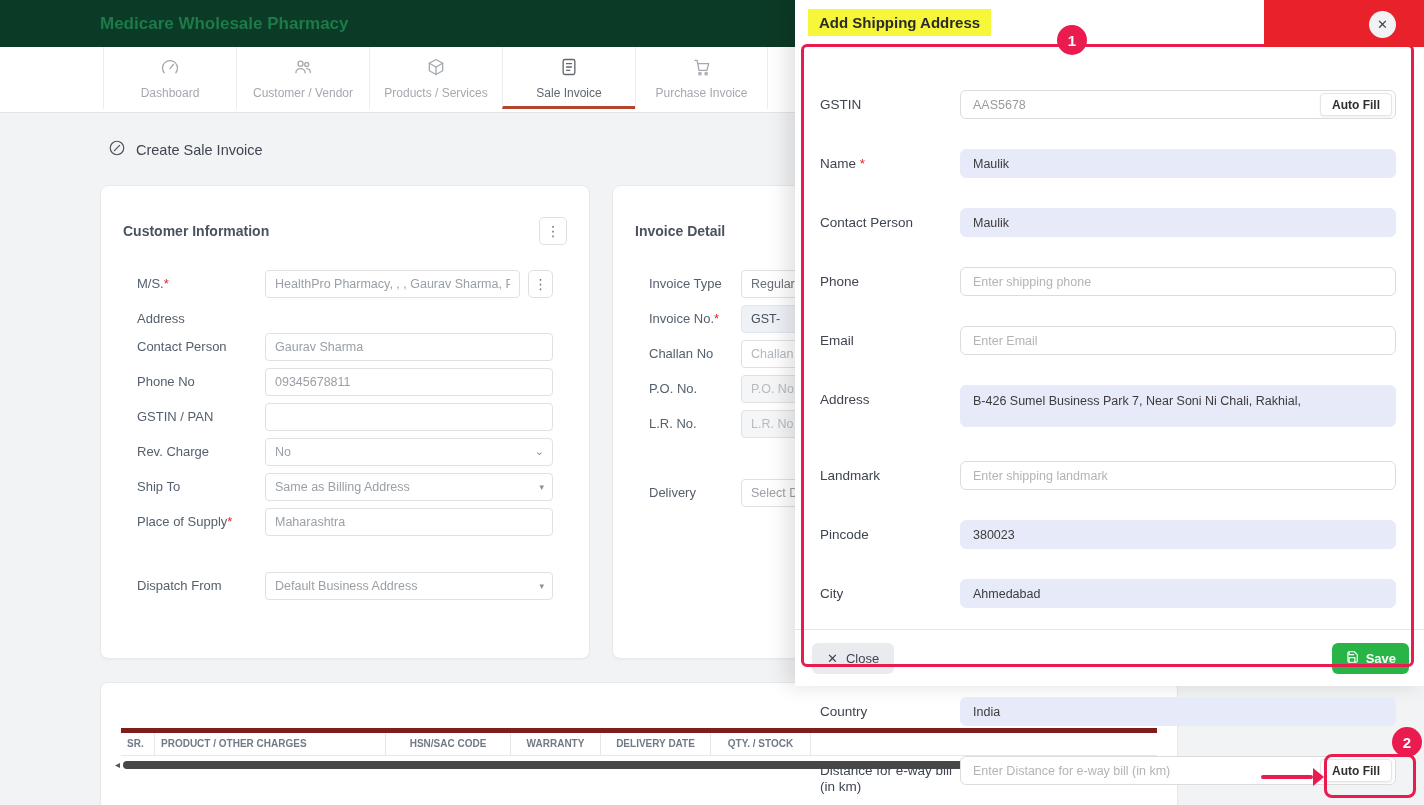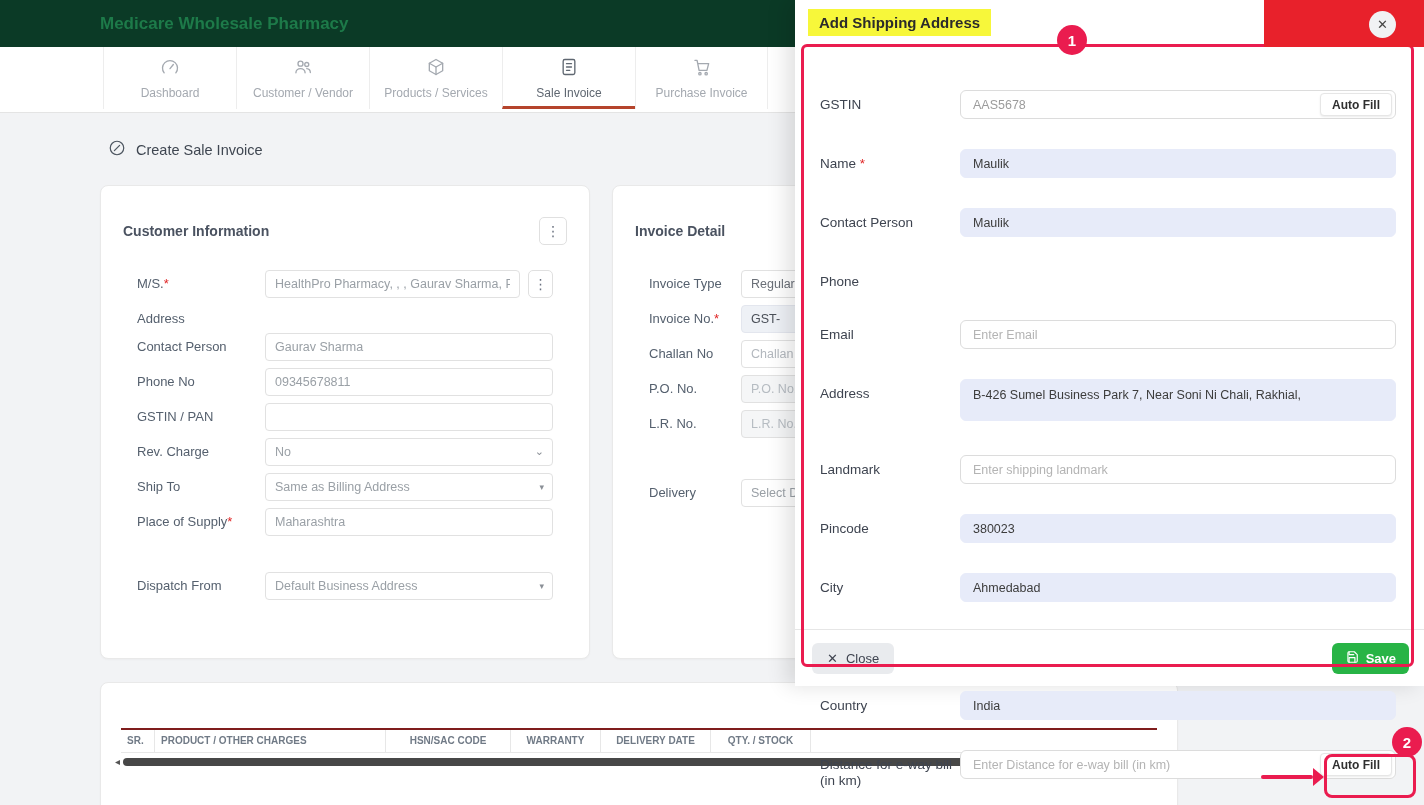--- a/index.html
+++ b/index.html
@@ -55,21 +55,21 @@
   .lite { background:#eef1f6; border-color:#e3e6ee; color:#4a4f58; }
   .val-mid { color:#6a6f77; }
   .gap-top { margin-top:36px; }
   .inv-ctl { width:430px; flex:none; }
 
   #customer-card { left:100px; top:185px; width:490px; height:474px; }
   #invoice-card  { left:612px; top:185px; width:566px; height:474px; }
   #product-card  { left:100px; top:682px; width:1078px; height:160px; }
 
   
-  .ptable { display:flex; margin:45px 20px 0 20px; border-top:2px solid #7f1d1d; border-bottom:1px solid #e7e7e7; }
+  .ptable { display:flex; margin:45px 20px 0 20px; border-top:5px solid #7f1d1d; border-bottom:1px solid #e7e7e7; }
   .pth { height:22px; line-height:22px; font-size:10px; font-weight:bold; color:#707a86; text-transform:uppercase;
          border-right:1px solid #e7e7e7; padding:0 6px; white-space:nowrap; overflow:hidden; text-align:center; }
   .pth.l { text-align:left; }
   .c0{width:34px;} .c1{width:231px;} .c2{width:125px;} .c3{width:90px;} .c4{width:110px;} .c5{width:100px;} .cghost{flex:1; border-right:none;}
   .hscroll { display:flex; align-items:center; margin:3px 20px 0 14px; gap:3px; }
   .scroll-arrow { font-size:10px; color:#555; }
   .scroll-thumb { flex:1; height:8px; background:#474747; border-radius:4px; }
 
   
   .drawer { position:absolute; left:795px; top:0; width:629px; height:686px; background:#fff; z-index:20;
@@ -323,20 +323,21 @@
     <div class="mrow">
       <label><span>Name</span> <span class="req">*</span></label>
       <div class="mctl"><input class="minput filled" value="Maulik" style=""></div>
     </div>
     <div class="mrow">
       <label><span>Contact Person</span></label>
       <div class="mctl"><input class="minput filled" value="Maulik" style=""></div>
     </div>
     <div class="mrow">
       <label><span>Phone</span></label>
+      <div class="mctl"><input class="minput" placeholder="Enter shipping phone" style=""></div>
     </div>
     <div class="mrow">
       <label><span>Email</span></label>
       <div class="mctl"><input class="minput" placeholder="Enter Email" style=""></div>
     </div>
     <div class="mrow">
       <label><span>Address</span></label>
       <div class="mctl"><textarea class="minput filled" style="">B-426 Sumel Business Park 7, Near Soni Ni Chali, Rakhial,</textarea></div>
     </div>
     <div class="mrow">

